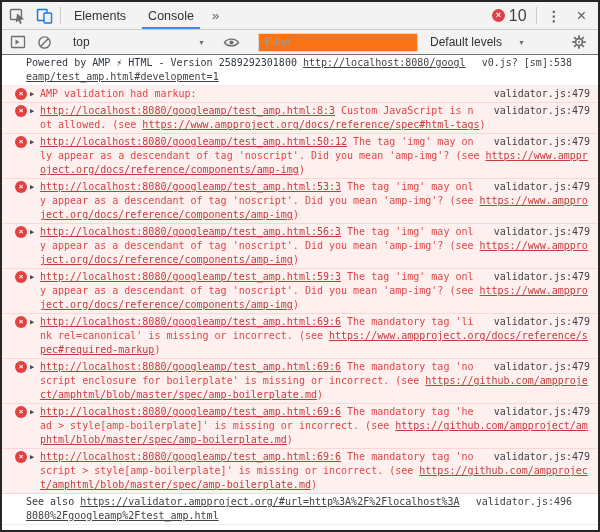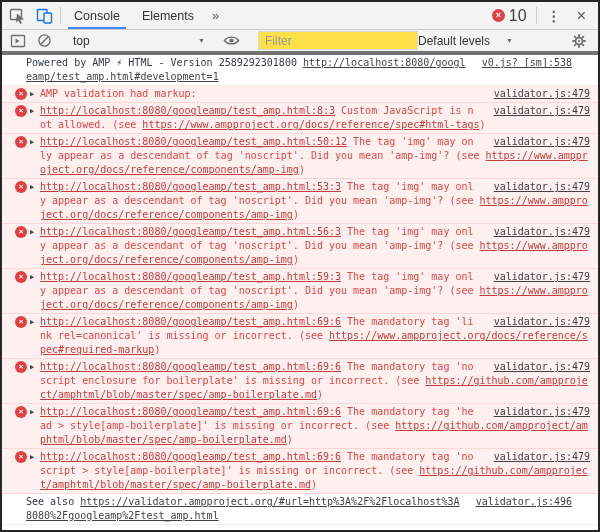--- a/index.html
+++ b/index.html
@@ -18,37 +18,37 @@
   .tab.active::after{content:"";position:absolute;bottom:0;left:5px;right:5px;height:2px;background:#4285f4;}
   .more-tabs{display:flex;align-items:center;padding:0 7px;color:#5a5a5a;font-size:13px;cursor:pointer;}
   .spacer{flex:1;}
   .badge{display:flex;align-items:center;gap:4px;padding:0 7px;cursor:pointer;}
   .badge .circ{width:13px;height:13px;border-radius:50%;background:#df4246;color:#fff;
     font-size:9px;line-height:13px;text-align:center;font-weight:bold;}
   .badge .cnt{font-size:16px;color:#424242;}
   .menu-dots{display:flex;align-items:center;padding:0 8px;font-size:14px;color:#5a5a5a;cursor:pointer;font-weight:bold;}
   .close-x{display:flex;align-items:center;padding:0 8px;font-size:16px;color:#5a5a5a;cursor:pointer;}
   
-  .toolbar{height:25px;min-height:25px;background:#f3f3f3;border-bottom:4px solid #737373;
+  .toolbar{height:25px;min-height:25px;background:#f3f3f3;border-bottom:1px solid #737373;
     display:flex;align-items:center;padding:0 6px 0 2px;box-sizing:border-box;}
   .context-sel{width:132px;display:flex;align-items:center;justify-content:space-between;
     padding:0 8px 0 10px;font-size:12px;color:#333;cursor:pointer;}
   .caret{font-size:7px;color:#6e6e6e;}
-  .filter-input{width:146px;height:15px;border:1px solid #d9d9d9;background:#fde047;
+  .filter-input{width:146px;height:15px;border:1px solid #d9d9d9;background:#f97316;
     font-family:"Liberation Sans",sans-serif;font-size:12px;color:#333;padding:1px 6px;margin-left:8px;outline:none;}
   .filter-input::placeholder{color:#9a9a9a;}
-  .levels{display:flex;align-items:center;gap:16px;margin-left:0;font-size:12px;color:#333;cursor:pointer;}
+  .levels{display:flex;align-items:center;gap:16px;margin-left:12px;font-size:12px;color:#333;cursor:pointer;}
   
   .log{flex:1;overflow:hidden;background:#fff;}
   .msg{position:relative;padding:1px 8px 1px 38px;
     font-family:"DejaVu Sans Mono","Liberation Mono",monospace;font-size:10px;line-height:14px;
     color:#303942;word-break:break-all;border-bottom:1px solid #f0f0f0;}
   .msg.info{padding-left:24px;padding-right:26px;}
   .msg.error{background:#fff0f0;border-bottom-color:#ffd6d6;color:#e04646;}
-  .msg .src{float:right;margin-left:16px;text-decoration:underline;color:#424242;cursor:pointer;}
+  .msg .src{float:right;margin-left:16px;color:#424242;cursor:pointer;}
   .msg .mlink{text-decoration:underline;cursor:pointer;}
   .msg.info .mlink{color:#424242;}
   .msg.error .mlink{color:#c33d3d;}
   .err-ic{position:absolute;left:13px;top:2px;width:12px;height:12px;border-radius:50%;background:#e14141;
     color:#fff;font-family:"Liberation Sans",sans-serif;font-size:8px;line-height:12px;font-weight:bold;text-align:center;}
   .tri{position:absolute;left:28px;top:1px;font-size:7px;line-height:14px;color:#4a4a4a;cursor:pointer;}
   .prompt{padding:4px 0 0 15px;color:#3179f2;font-family:"DejaVu Sans Mono",monospace;
     font-size:11px;line-height:11px;font-weight:bold;}
   svg{display:block;}
 </style>
@@ -64,22 +64,22 @@
         <polygon points="8,6.5 15.2,12.2 11.1,12.7 12.9,16.2 11.1,17 9.4,13.6 6.8,15.8" fill="#6e6e6e"></polygon>
       </svg>
     </div>
     <div class="tb-icon">
       <svg width="17" height="17" viewBox="0 0 17 17">
         <rect x="1.5" y="2.5" width="9.5" height="11" rx="0.5" fill="none" stroke="#1a73e8" stroke-width="1.4"></rect>
         <rect x="8" y="6" width="7.5" height="10" rx="1" fill="#f3f3f3" stroke="#1a73e8" stroke-width="1.4"></rect>
       </svg>
     </div>
     <div class="vsep"></div>
+    <div class="tab">Elements</div>
     <div class="tab active">Console</div>
-    <div class="tab">Elements</div>
     <div class="more-tabs">»</div>
     <div class="spacer"></div>
     <div class="badge">
       <span class="circ">×</span>
       <span class="cnt">10</span>
     </div>
     <div class="vsep"></div>
     <div class="menu-dots">⋮</div>
     <div class="close-x">×</div>
   </div>

